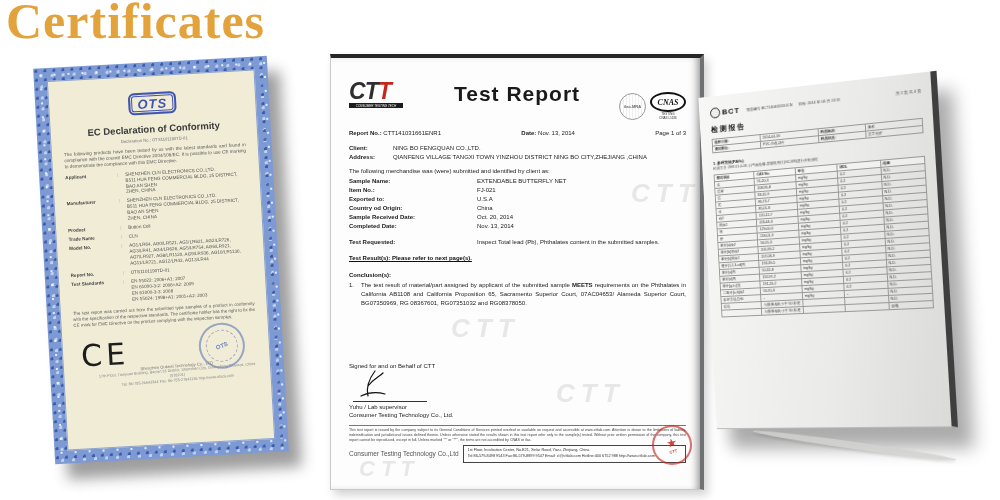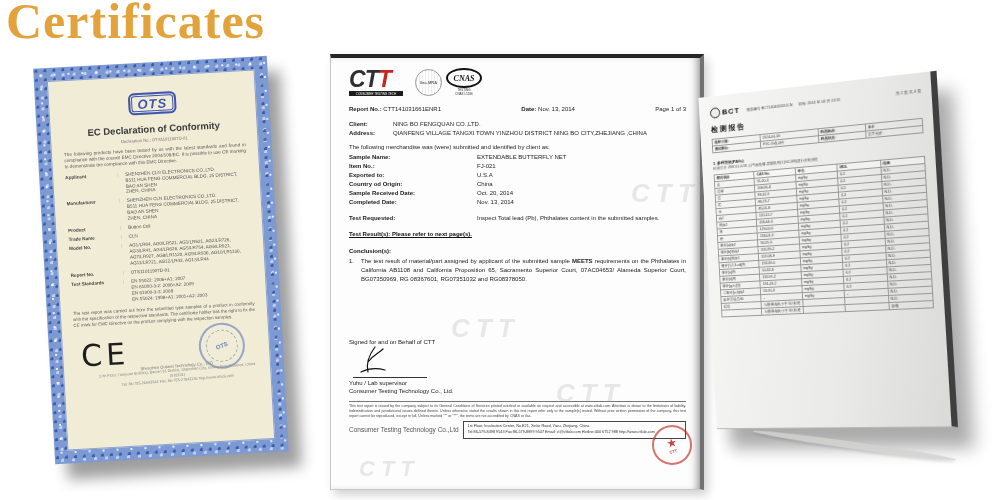--- a/index.html
+++ b/index.html
@@ -55,21 +55,21 @@
               border-top:4px solid #262626; border-right:4px solid #6f7173;
               box-shadow:inset -7px 0 8px -5px rgba(0,0,0,.45), 4px 5px 9px rgba(0,0,0,.18);
               padding:10px 14px 8px 18px; overflow:hidden; }
   .ctt-header { display:flex; align-items:center; }
   .ctt-logo { width:66px; flex:none; }
   .ctt-letters { font-weight:800; font-style:italic; font-size:23px; letter-spacing:-1px; color:#2f2f2f; line-height:1; }
   .ctt-letters .red { color:#c4261d; }
   .ctt-tagbar { width:54px; height:5px; background:#1c1c1c; color:#fff; font-size:3px; font-style:italic;
                 display:flex; align-items:center; justify-content:center; overflow:hidden; white-space:nowrap; }
   .ctt-title { flex:1; text-align:center; font-size:21px; font-weight:700; color:#1a1a1a; letter-spacing:1px; }
-  .ctt-badges { flex:none; display:flex; align-items:center; gap:4px; }
+  .ctt-badges { flex:none; display:flex; align-items:center; gap:4px;margin-top:24px; }
   .ilac-badge { width:27px; height:27px; border-radius:50%; border:1px solid #9a9a9a;
                 background:repeating-linear-gradient(90deg,#eee 0 1px,#fff 1px 3px);
                 display:flex; align-items:center; justify-content:center;
                 font-size:4px; color:#666; font-weight:700; }
   .cnas-badge { text-align:center; }
   .cnas-oval { width:36px; height:20px; border:2px solid #111; border-radius:50%;
                display:flex; align-items:center; justify-content:center;
                font-family:"Liberation Serif", serif; font-weight:700; font-style:italic; font-size:8px; color:#111; }
   .cnas-sub { font-size:3px; color:#333; white-space:pre-line; line-height:1.2; margin-top:1px; }
   .ctt-meta { display:flex; justify-content:space-between; margin-top:10px; font-size:6px; color:#222; }
@@ -211,20 +211,21 @@
     <span class="wm" style="left:120px; top:255px;">CTT</span>
     <span class="wm" style="left:225px; top:320px;">CTT</span>
     <span class="wm" style="left:300px; top:120px;">CTT</span>
     <span class="wm" style="left:28px; top:398px; font-size:22px;">CTT</span>
 
     <div class="ctt-header">
       <div class="ctt-logo">
         <div class="ctt-letters"><span>C</span><span>T</span><span class="red">T</span></div>
         <div class="ctt-tagbar">CONSUMER TESTING TECH</div>
       </div>
+      <div class="ctt-title">Test Report</div>
       <div class="ctt-badges">
         <div class="ilac-badge">ilac-MRA</div>
         <div class="cnas-badge">
           <div class="cnas-oval">CNAS</div>
           <div class="cnas-sub">TESTING
 CNAS L5186</div>
         </div>
       </div>
     </div>
 

